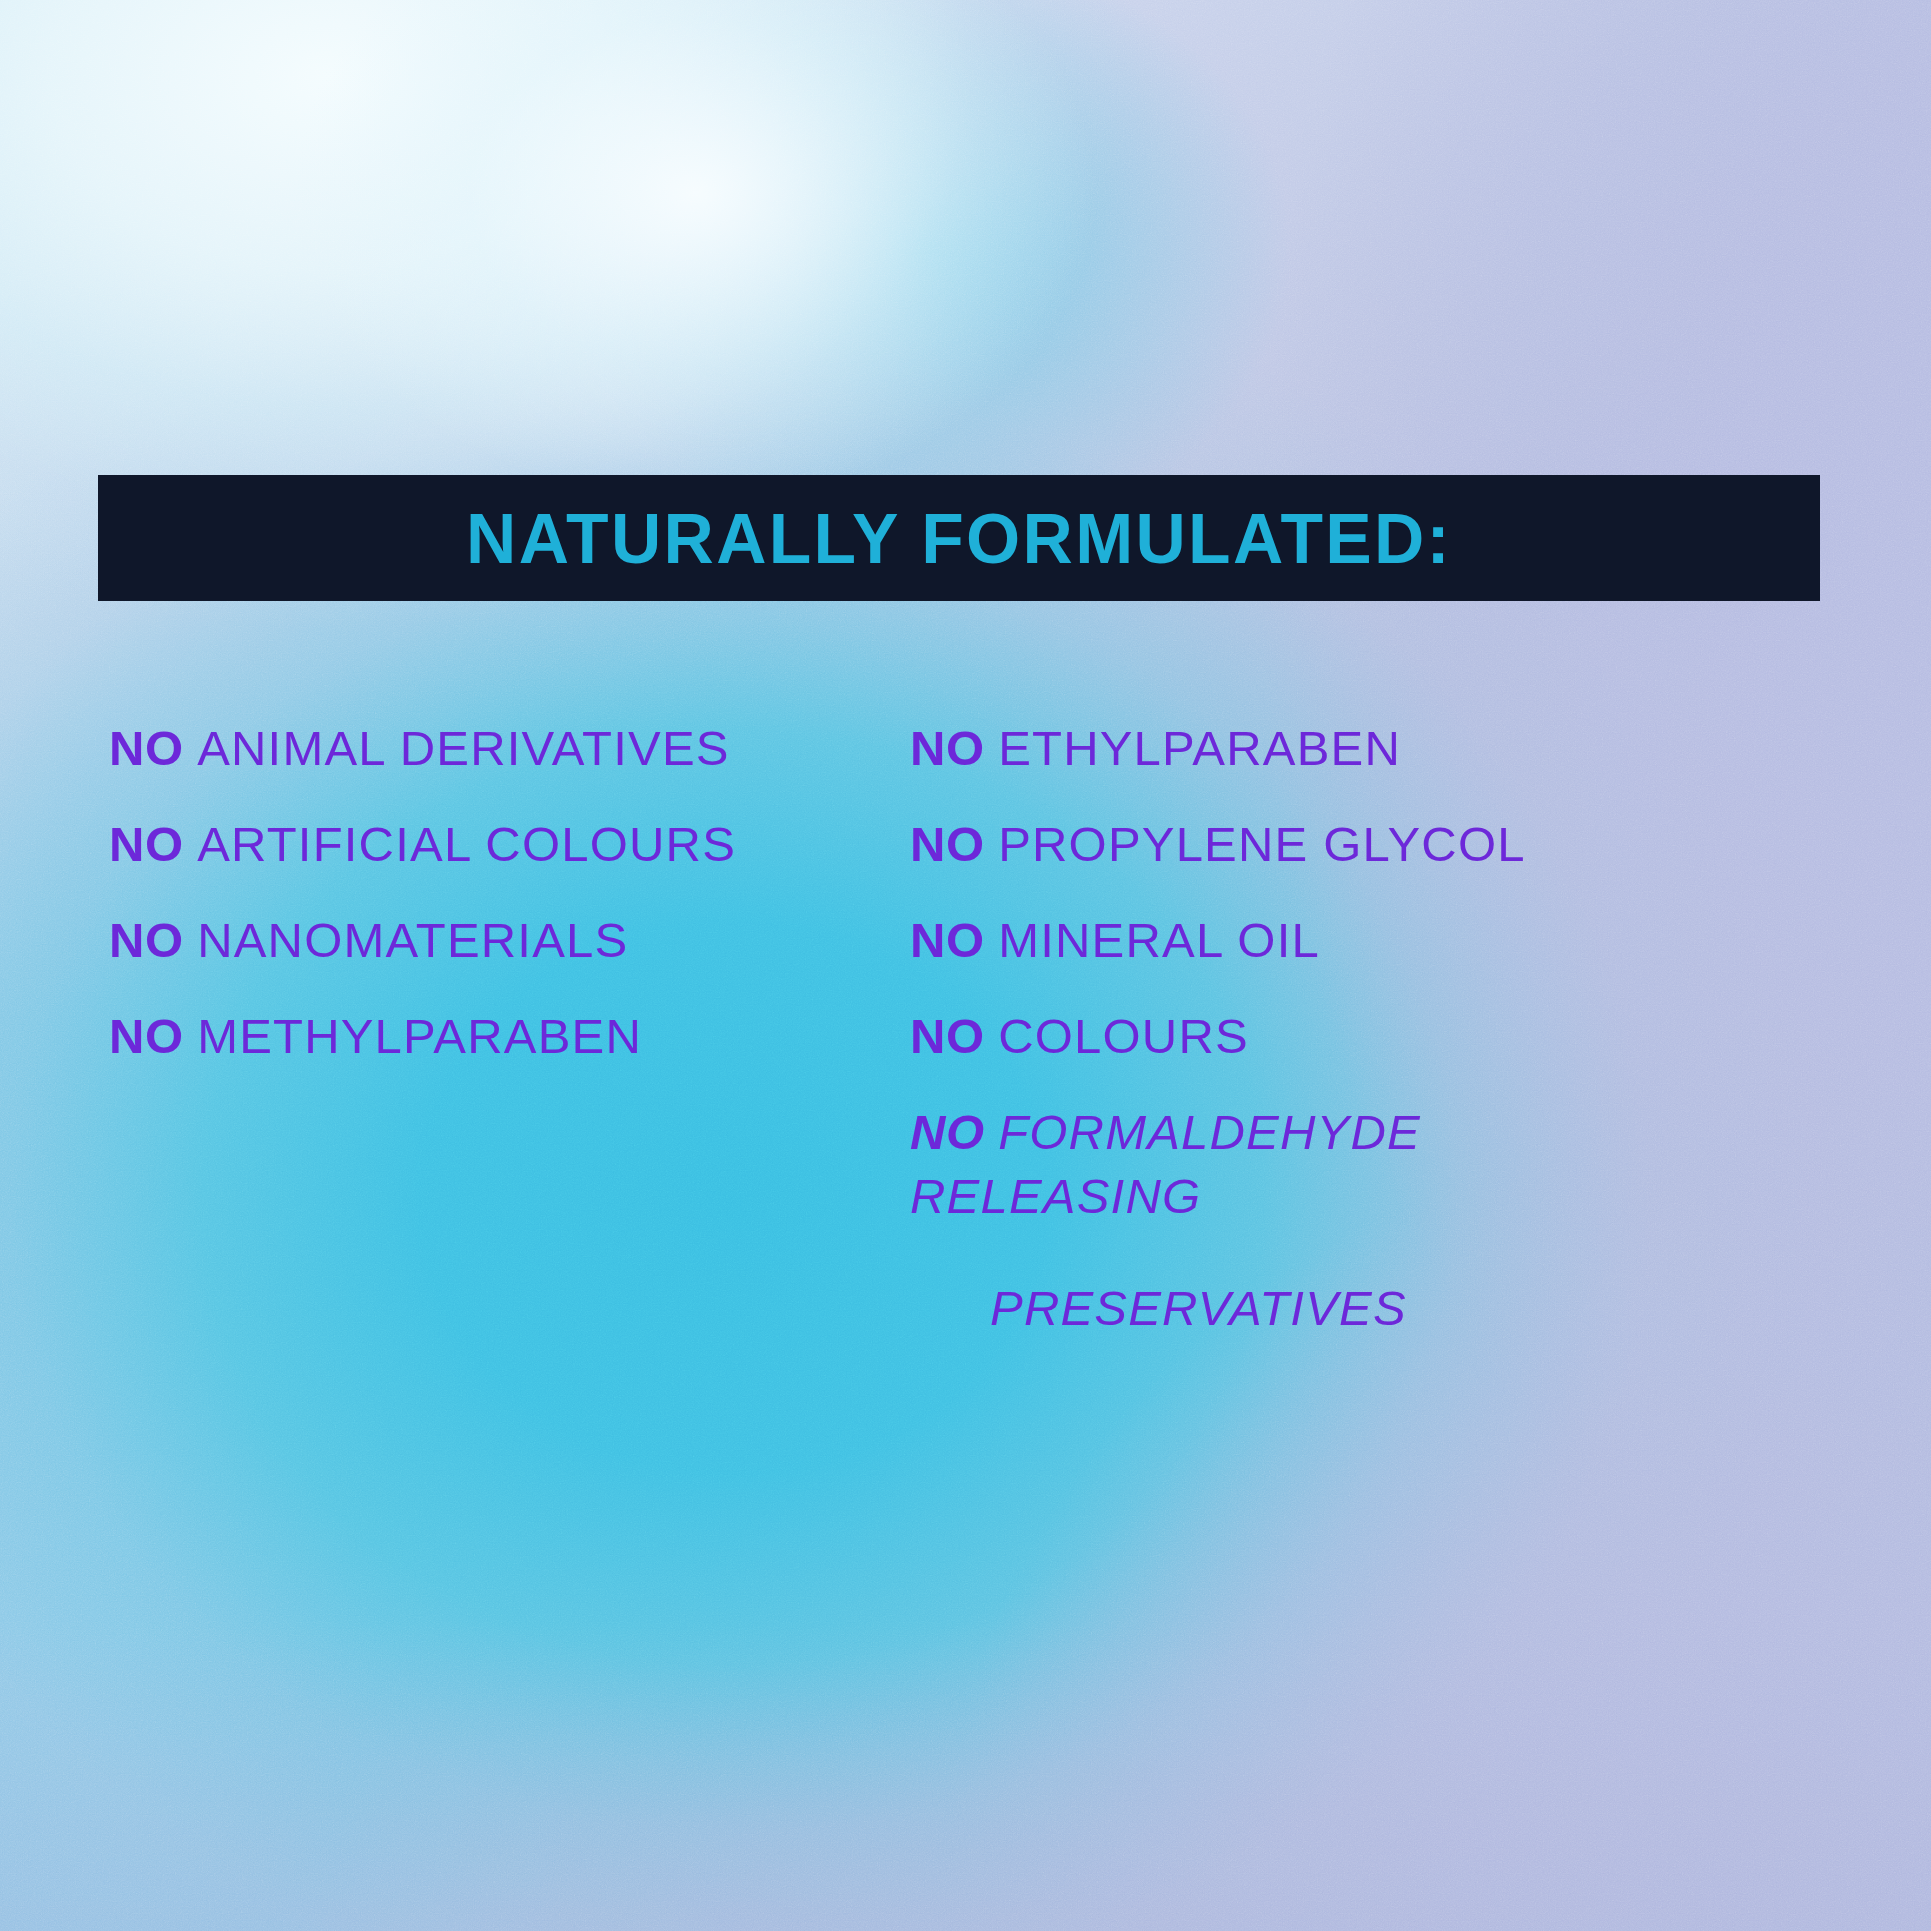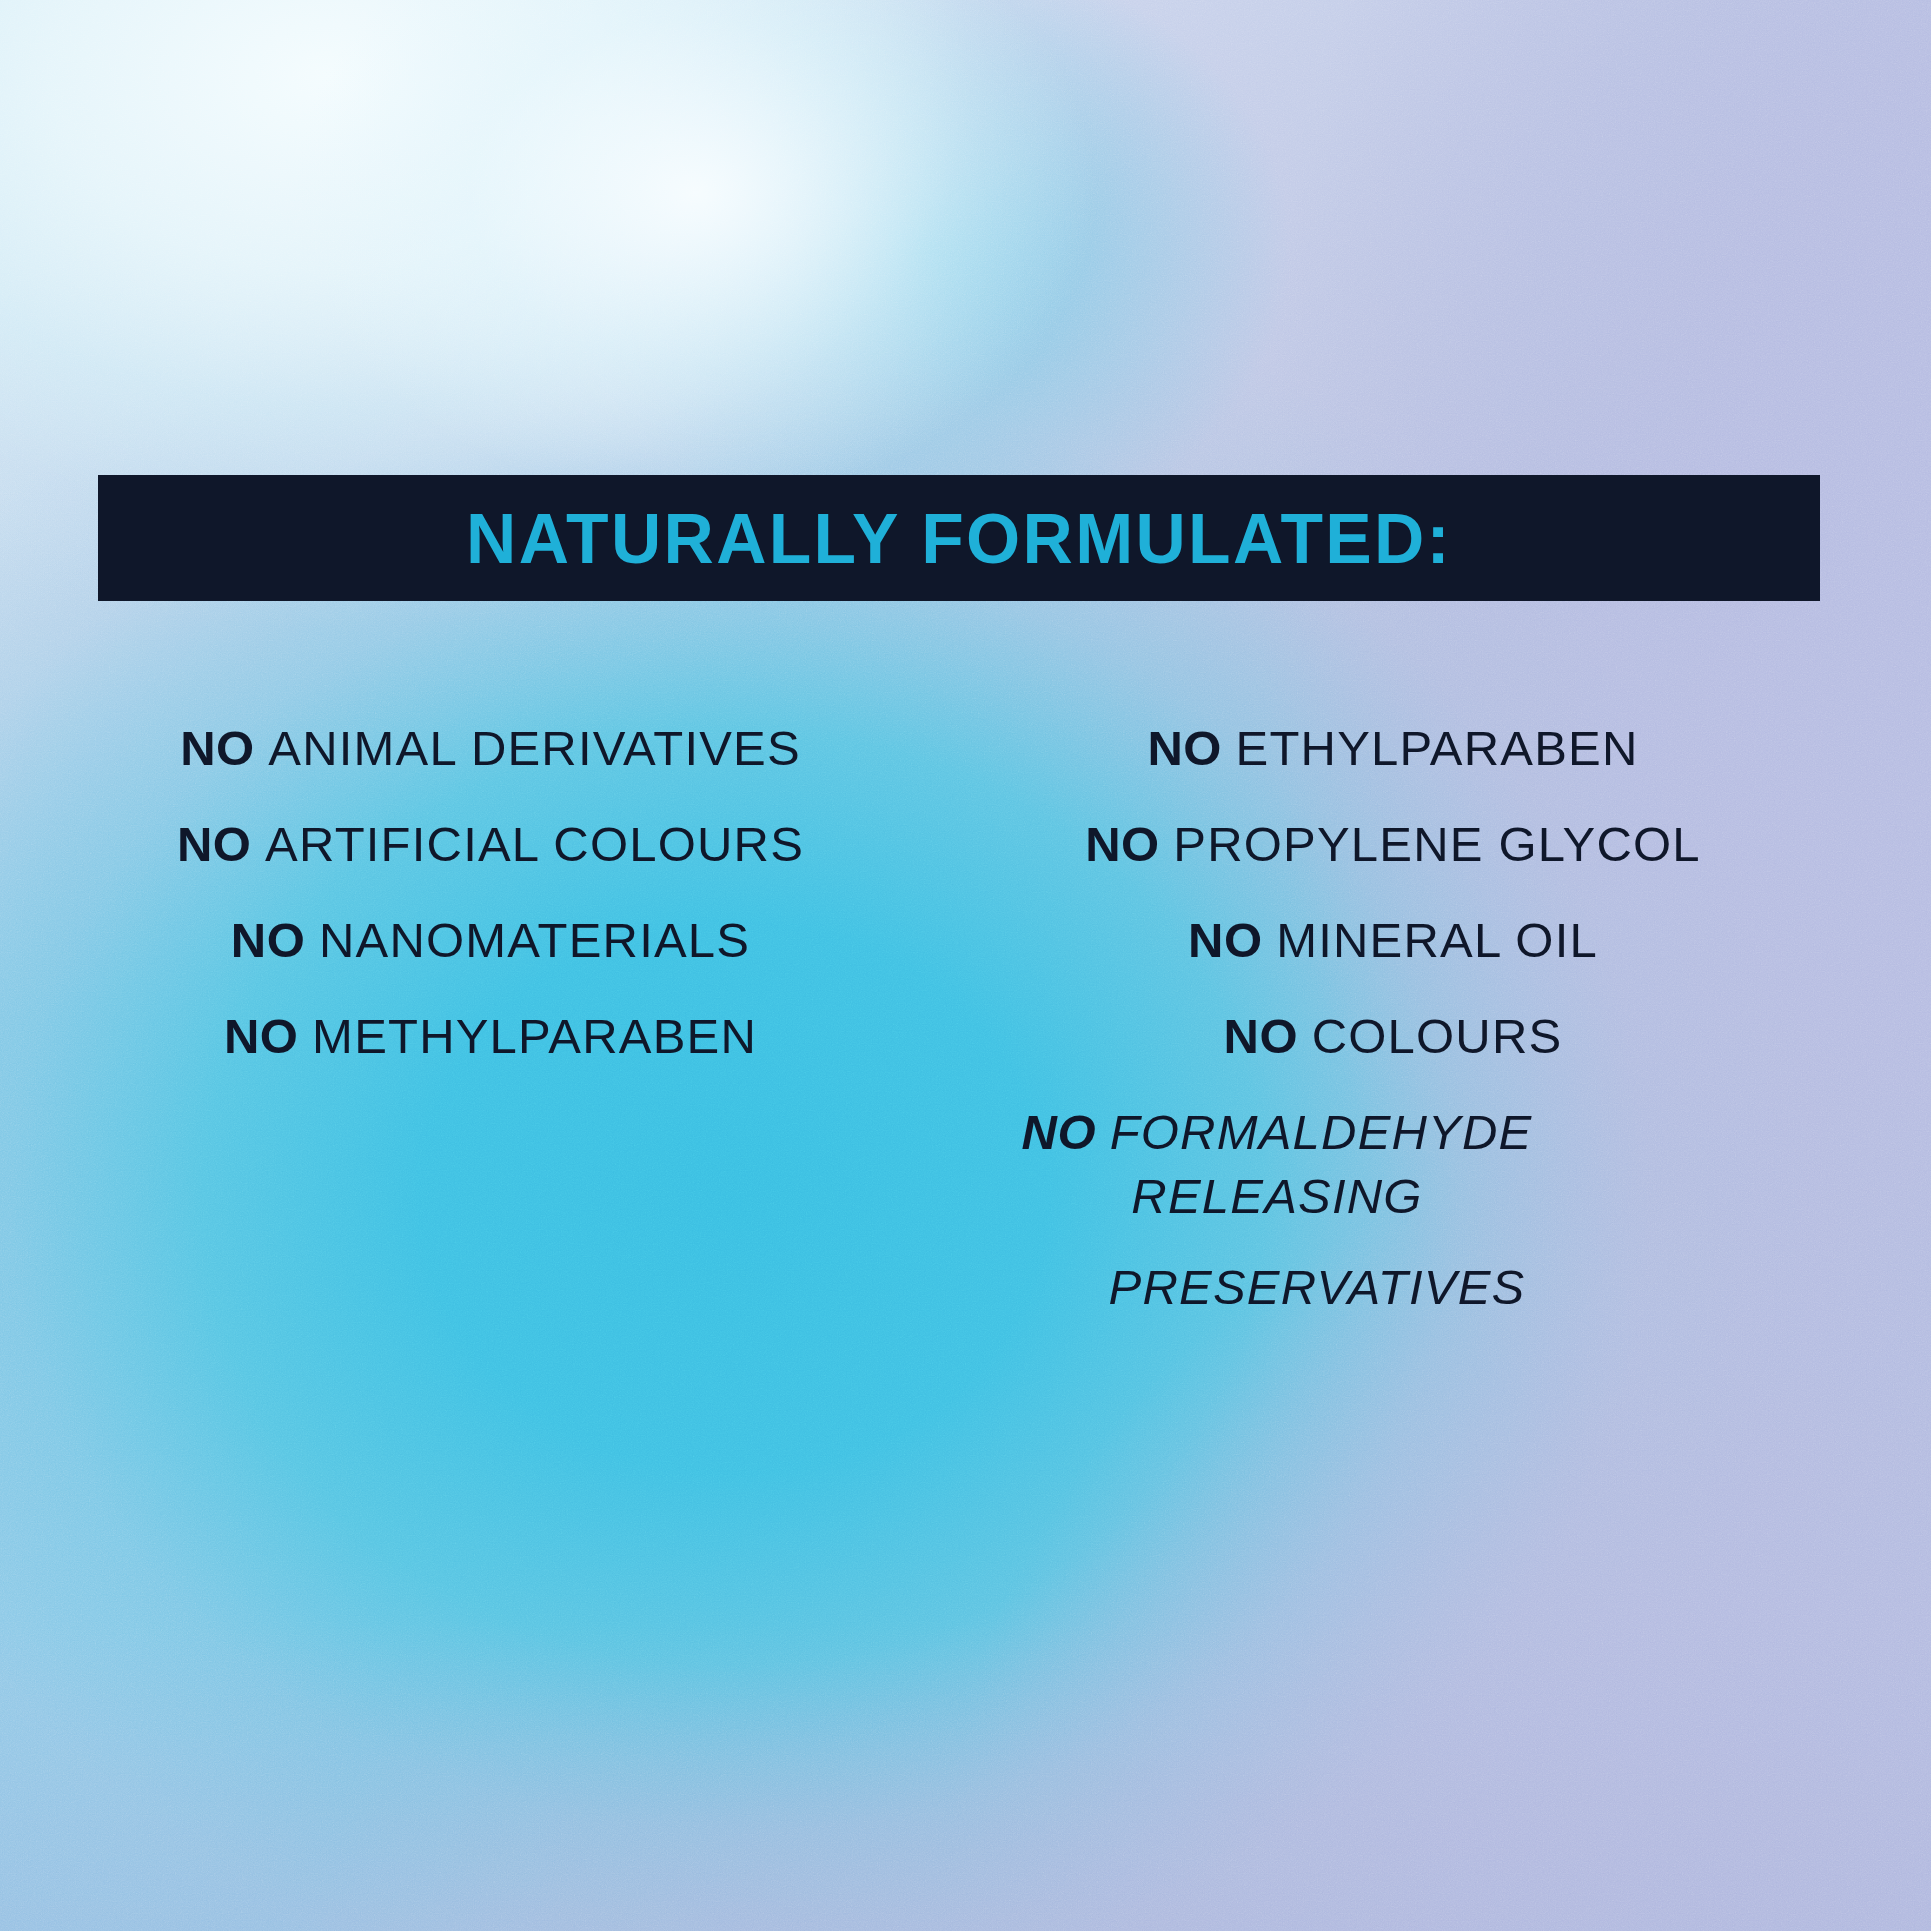--- a/index.html
+++ b/index.html
@@ -145,25 +145,24 @@
   .col {
     position: absolute;
     top: 0;
   }
 
   #col-left  { left: 109px; width: 763px; }
   #col-right { left: 910px; width: 966px; }
 
   .claim {
     height: 96px;
-    color: #0f172a;
+    color: #6d28d9;
     font-size: 49px;
     line-height: 64px;
     white-space: nowrap;
-    text-align: center;
   }
 
   .claim .no {
     font-weight: bold;
     letter-spacing: 0.5px;
   }
 
   .claim .label {
     font-weight: 400;
     letter-spacing: 1.2px;
@@ -175,21 +174,21 @@
     white-space: normal;
     width: 734px;
     font-style: italic;
   }
   .claim.wrap .label {
     display: inline;
   }
   .claim.wrap .cont {
     display: block;
     margin-left: 80px;
-    margin-top: 27px;
+    margin-top: 48px;
     font-weight: 400;
     letter-spacing: 1.2px;
   }
 </style>
 </head>
 <body>
 
 <div id="canvas">
 
   <div class="bg-layer bg-base"></div>

